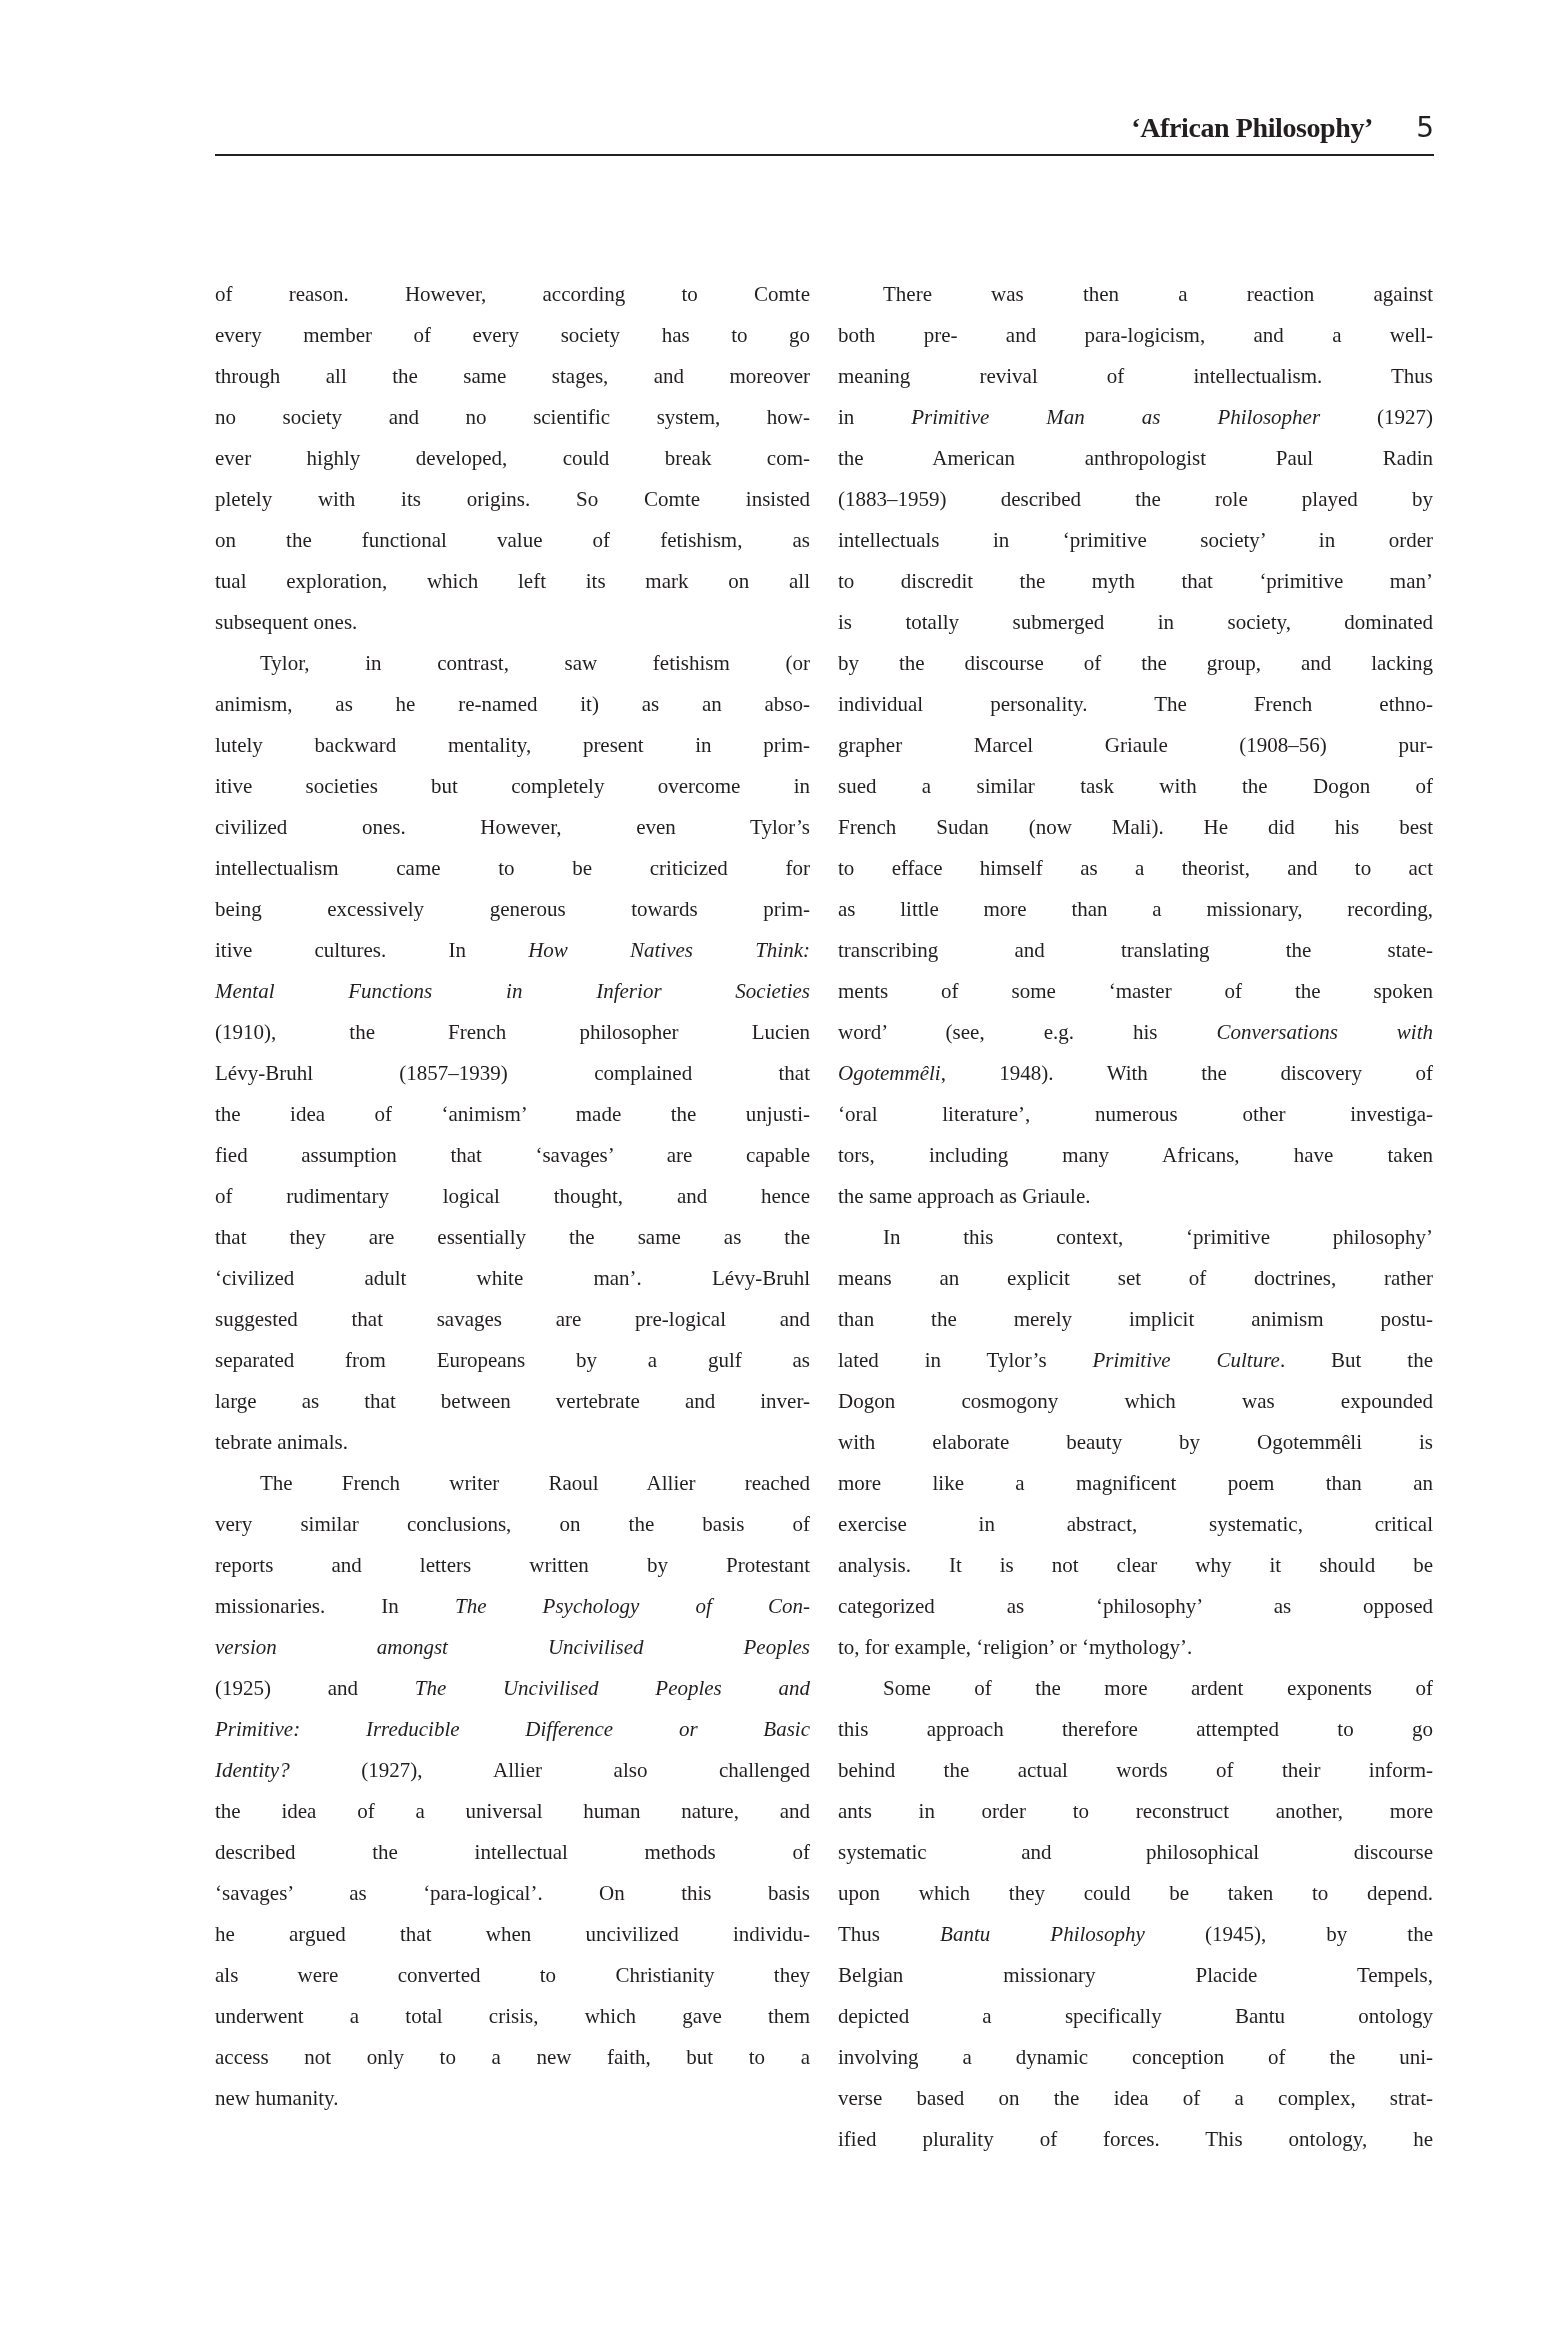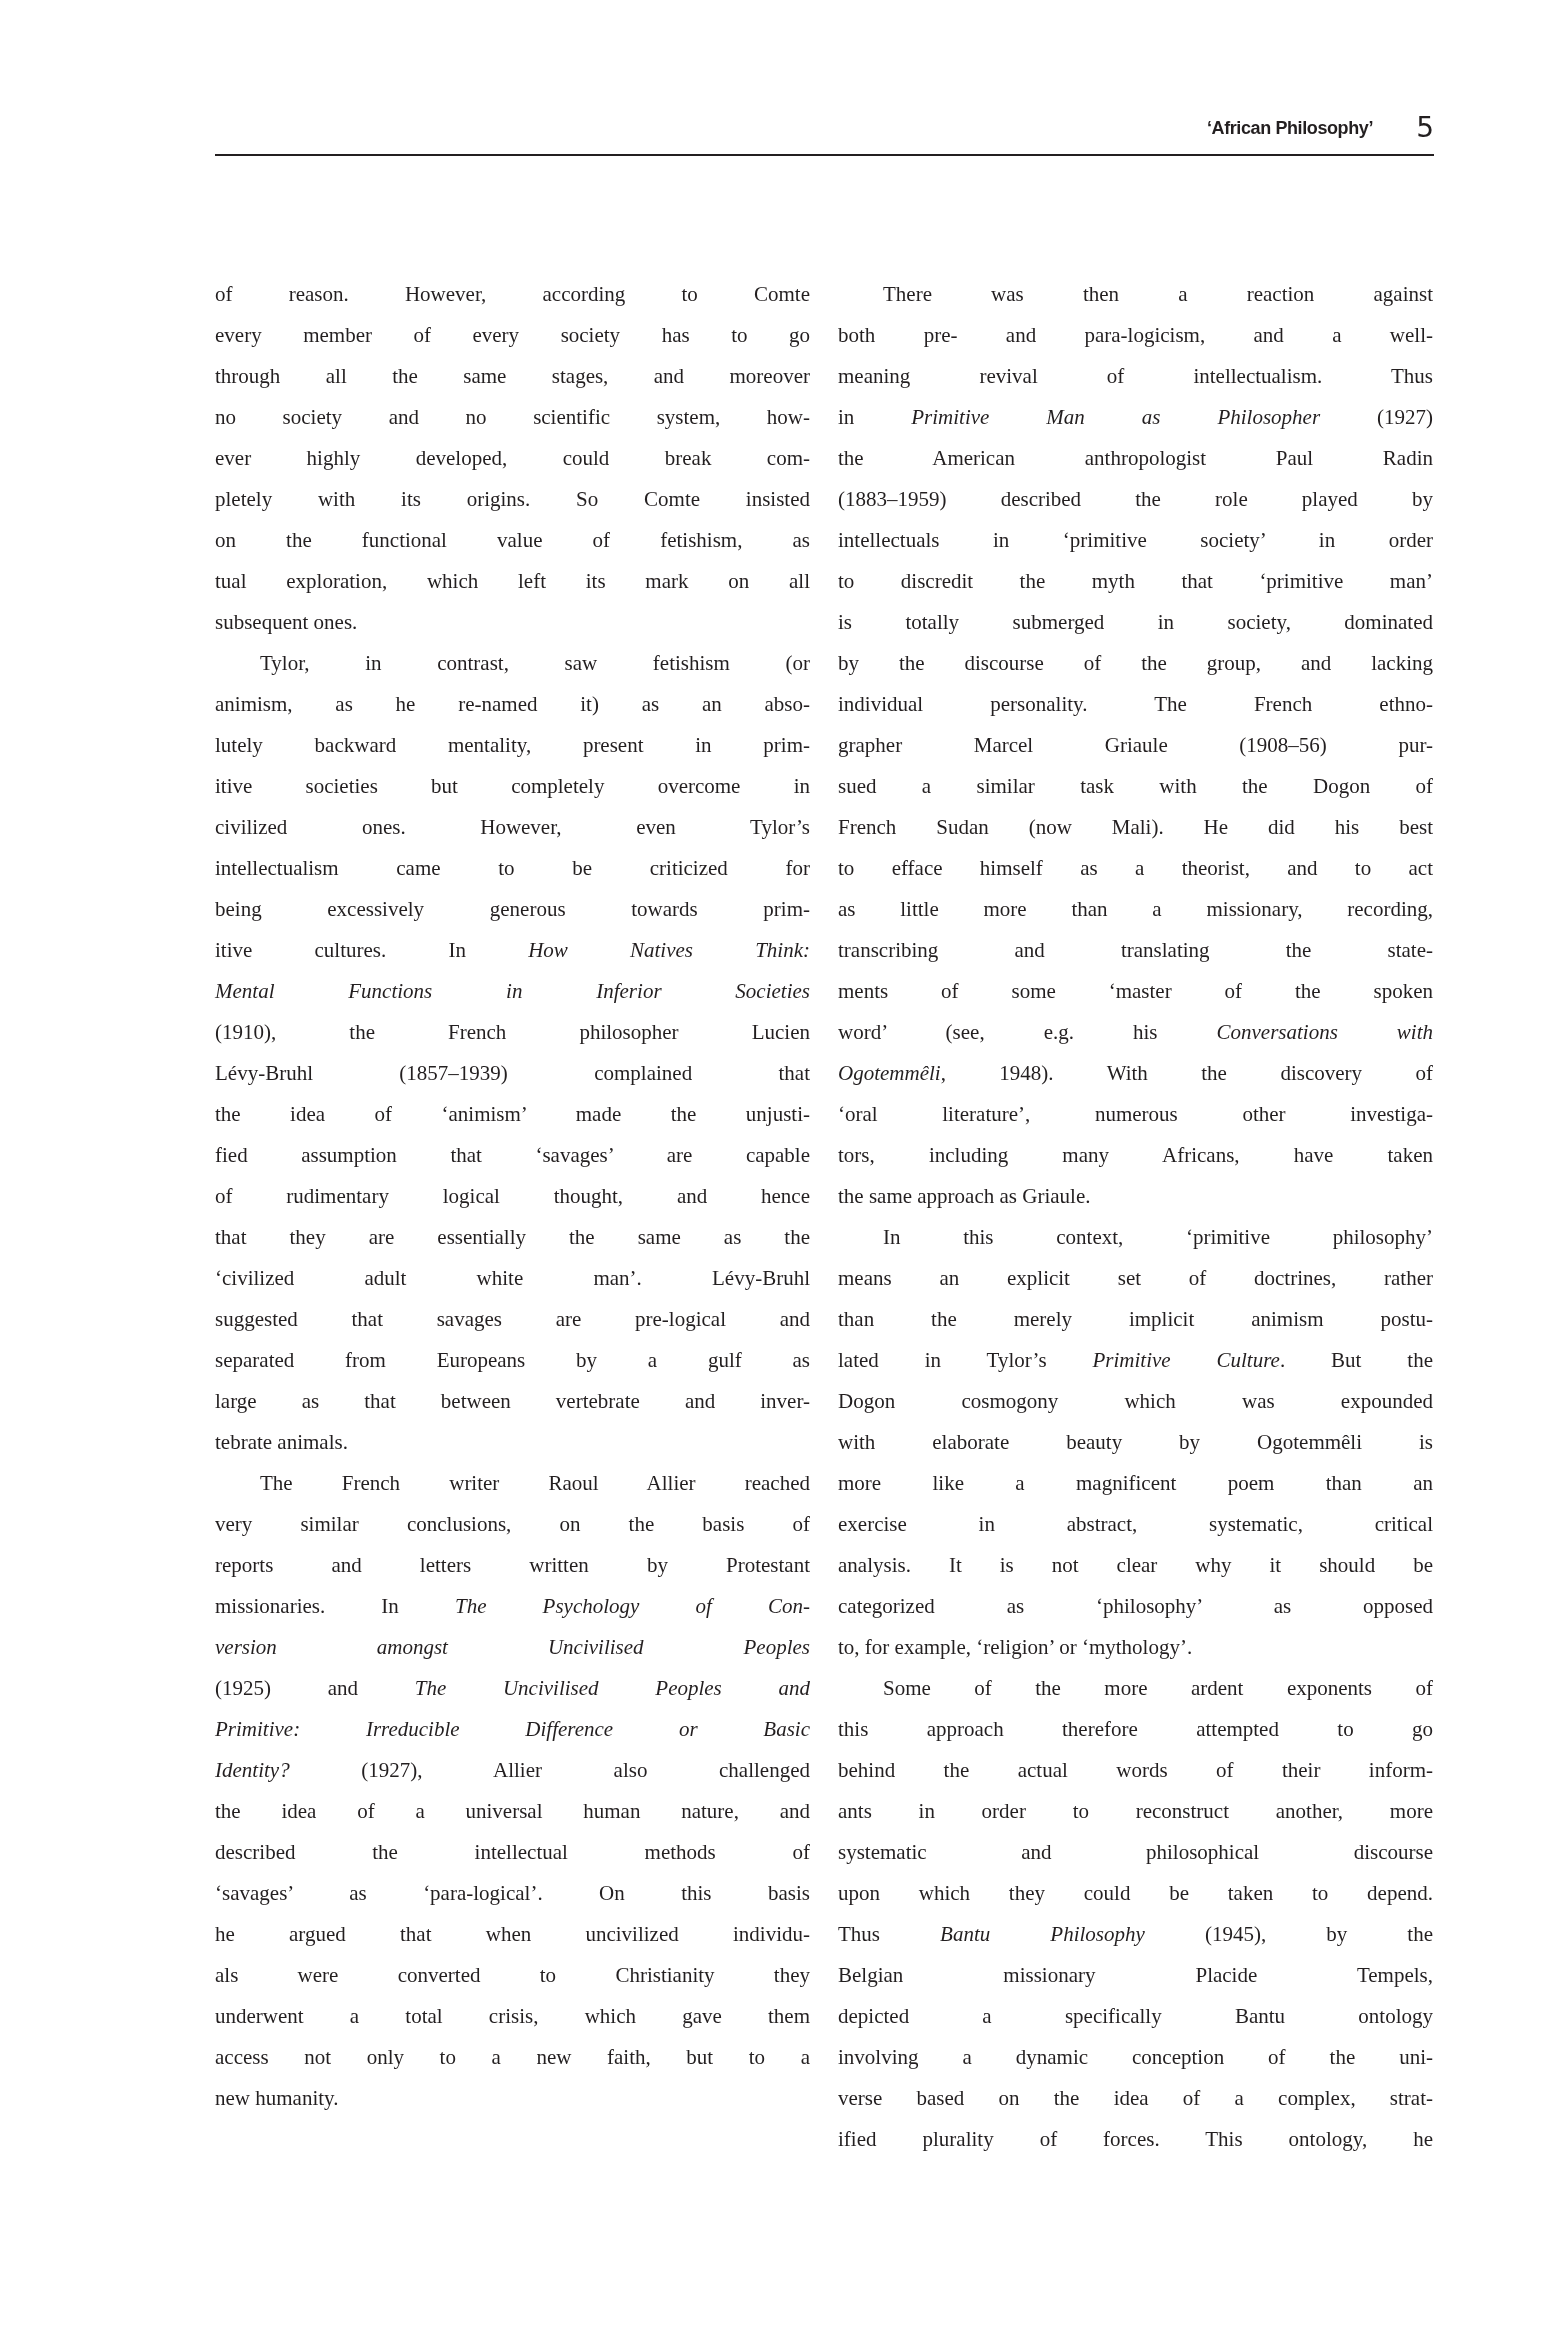--- a/index.html
+++ b/index.html
@@ -3,21 +3,21 @@
 <meta charset="utf-8">
 <style>
   html, body { margin: 0; padding: 0; background: #ffffff; }
   body { width: 1561px; height: 2342px; position: relative; overflow: hidden; color: #231f20; }
   .running-head {
     position: absolute; left: 215px; top: 109px; width: 1219px; height: 45px;
     border-bottom: 2.6px solid #231f20;
   }
   .running-title {
     position: absolute; right: 61px; top: 0px;
-    font-family: Liberation Sans, sans-serif; font-weight: bold; font-size: 18px;
+    font-family: Liberation Serif, serif; font-weight: bold; font-size: 28px;
     letter-spacing: -0.4px; line-height: 38px;
   }
   .page-number {
     position: absolute; right: 0px; top: 0px;
     font-family: "DejaVu Sans", sans-serif; font-size: 28px; line-height: 38px;
   }
   .column {
     position: absolute; top: 226px; width: 595px;
     font-family: "Liberation Serif", serif; font-size: 21px; line-height: 41px; margin-top: 48px;
   }

